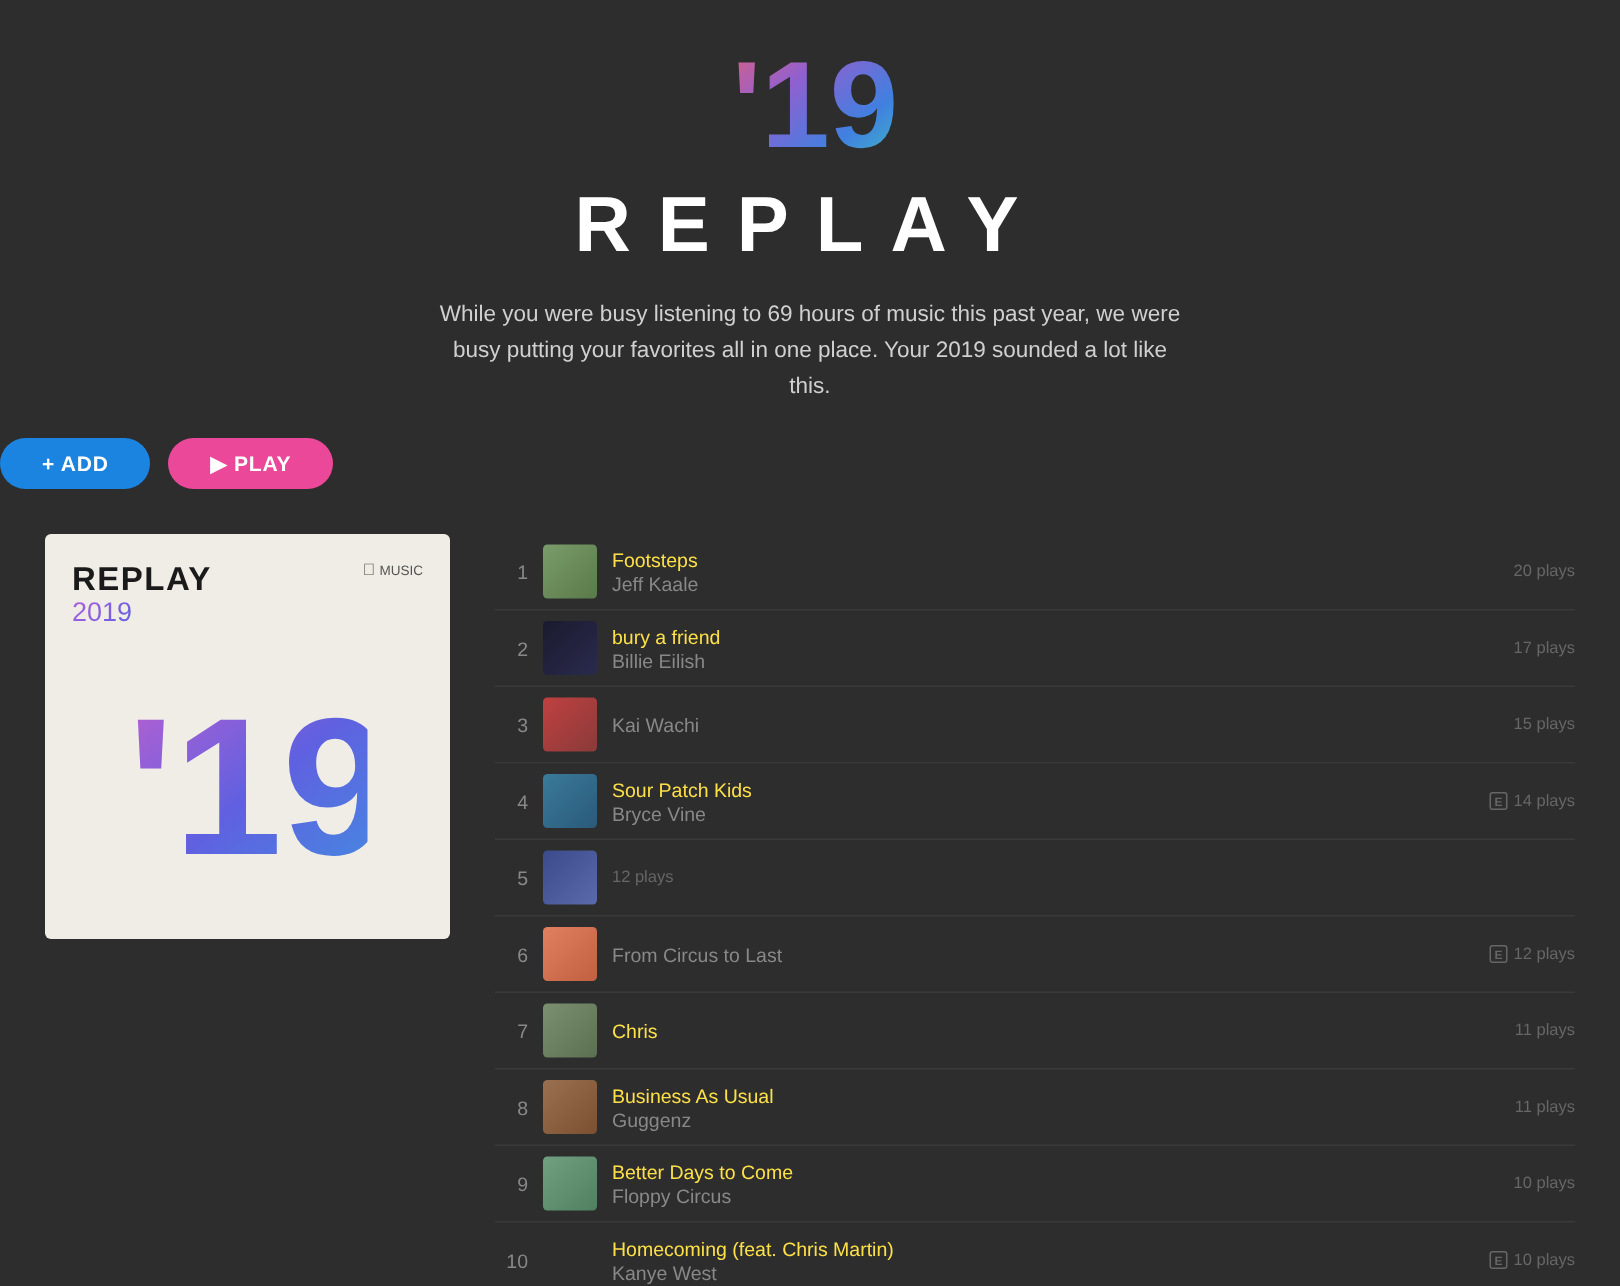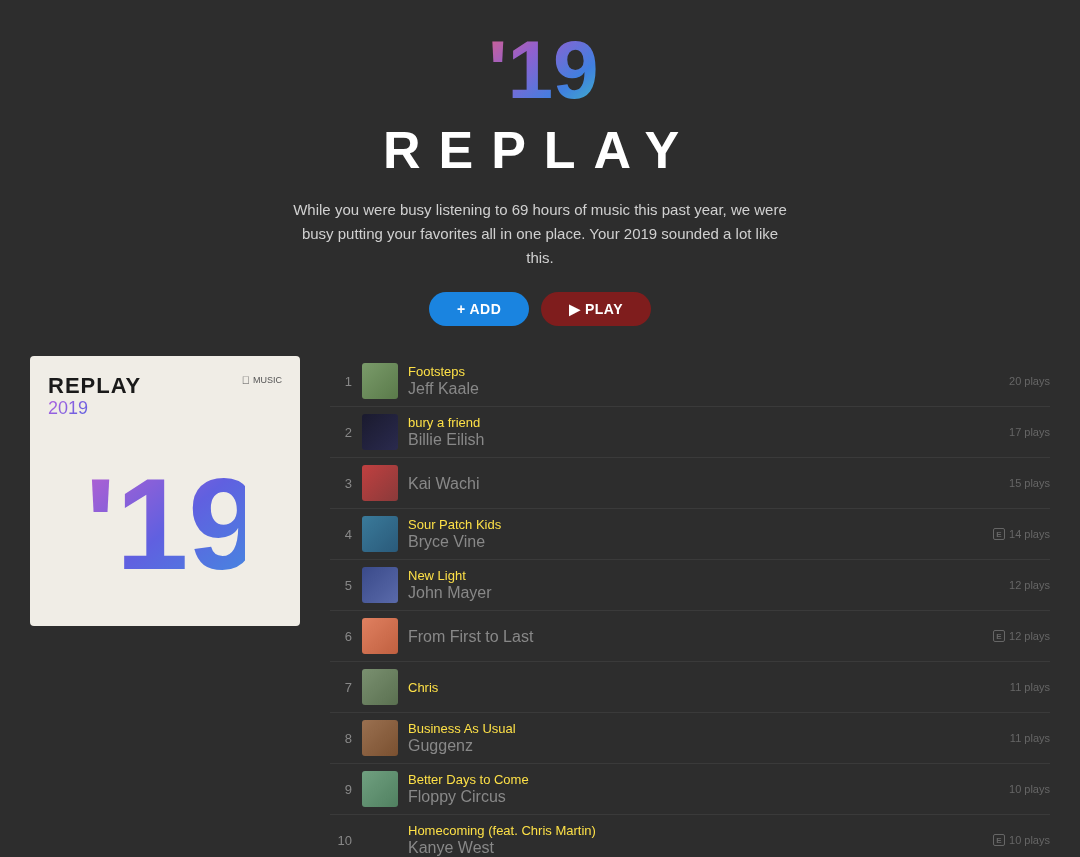--- a/index.html
+++ b/index.html
@@ -36,42 +36,42 @@
     .subtitle {
       font-size: 15px;
       color: #d0d0d0;
       line-height: 1.6;
       max-width: 500px;
       margin: 0 auto 22px;
     }
 
     .buttons {
       display: flex;
-      justify-content: center;
+      justify-content: flex-start;
       gap: 12px;
       margin-bottom: 30px;
     }
 
     .btn {
       padding: 9px 28px;
       border-radius: 20px;
       border: none;
       font-size: 14px;
       font-weight: 600;
       cursor: pointer;
       letter-spacing: 0.5px;
     }
 
     .btn-add {
       background: #1a84e0;
       color: #fff;
     }
 
     .btn-play {
-      background: #7f1d1d;
+      background: #ec4899;
       color: #fff;
     }
 
     
     .main-content {
       display: flex;
       padding: 0 30px;
       gap: 30px;
     }
 
@@ -168,21 +168,21 @@
     .track-name {
       font-size: 13px;
       font-weight: 500;
       color: #fde047;
       white-space: nowrap;
       overflow: hidden;
       text-overflow: ellipsis;
     }
 
     .track-artist {
-      font-size: 16px;
+      font-size: 13px;
       color: #888;
       margin-top: 1px;
     }
 
     .track-plays {
       font-size: 11px;
       color: #666;
       flex-shrink: 0;
       display: flex;
       align-items: center;
@@ -312,33 +312,29 @@
           <div class="track-artist">Bryce Vine</div>
         </div>
         <div class="track-plays">
           <div class="explicit-icon">E</div>
           <span>14 plays</span>
         </div>
       </div>
       <div class="track-item">
         <div class="track-number">5</div>
         <div class="track-thumb thumb-5"></div>
-        <div class="track-info">
-          <div class="track-name">New Light</div>
-          <div class="track-artist">John Mayer</div>
-        </div>
         <div class="track-plays">
           <span>12 plays</span>
         </div>
       </div>
       <div class="track-item">
         <div class="track-number">6</div>
         <div class="track-thumb thumb-6"></div>
         <div class="track-info">
-          <div class="track-artist">From First to Last</div>
+          <div class="track-artist">From Circus to Last</div>
         </div>
         <div class="track-plays">
           <div class="explicit-icon">E</div>
           <span>12 plays</span>
         </div>
       </div>
       <div class="track-item">
         <div class="track-number">7</div>
         <div class="track-thumb thumb-7"></div>
         <div class="track-info">

